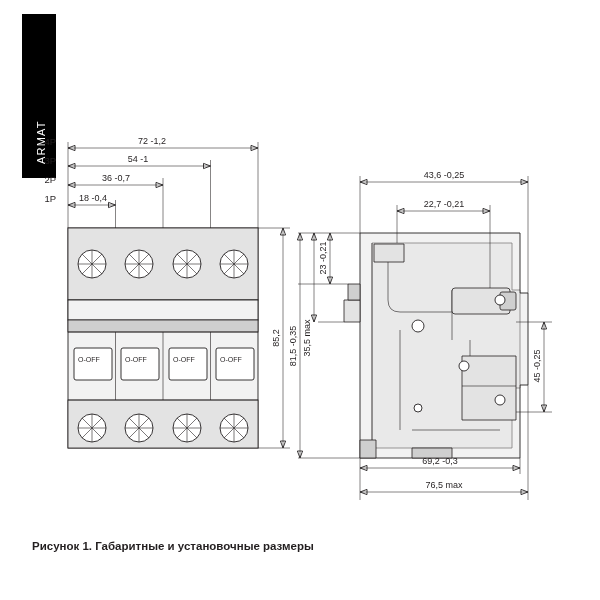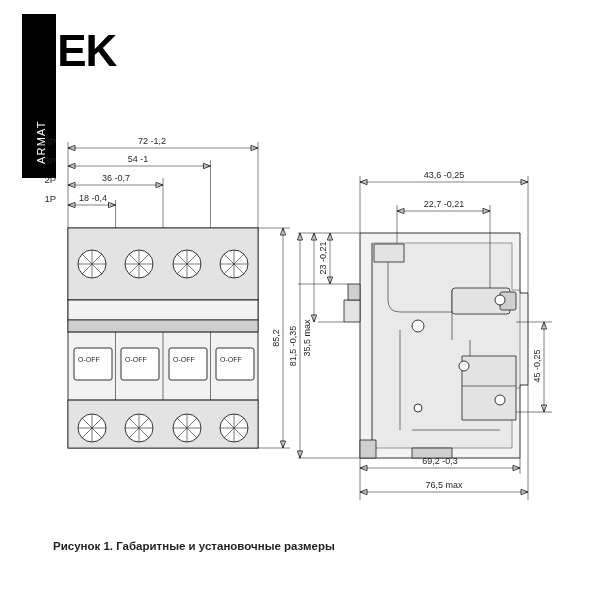--- a/index.html
+++ b/index.html
@@ -50,21 +50,21 @@
     font-size: 44px;
     font-weight: 700;
     letter-spacing: -1px;
     color: #000000;
     font-family: "Liberation Sans", sans-serif;
   }
 
   
   .caption {
     position: absolute;
-    left: 53px;
+    left: 32px;
     top: 540px;
     font-size: 11.5px;
     font-weight: bold;
     color: #231f20;
   }
 
   
   svg.drawing {
     position: absolute;
     left: 0;
@@ -96,21 +96,20 @@
   }
 </style>
 </head>
 <body>
 
 <div class="page">
 
   <div class="brand-block">
     <span class="brand-vertical">ARMAT</span>
   </div>
-  <div class="logo">IEK</div>
 
   <svg class="drawing" viewBox="0 0 600 600">
 
     <g>
 
       <rect class="fill-light" x="68" y="228" width="190" height="220"></rect>
 
       <line class="ln-thin" x1="115.5" y1="228" x2="115.5" y2="448"></line>
       <line class="ln-thin" x1="163" y1="228" x2="163" y2="448"></line>
       <line class="ln-thin" x1="210.5" y1="228" x2="210.5" y2="448"></line>

